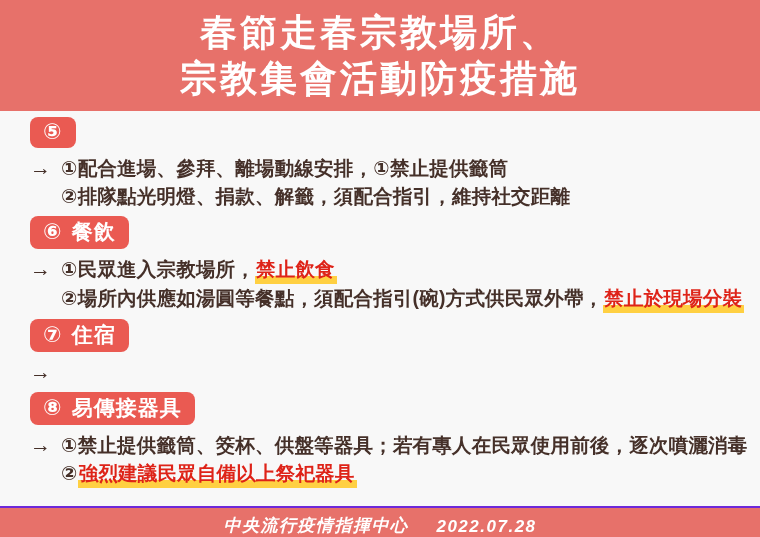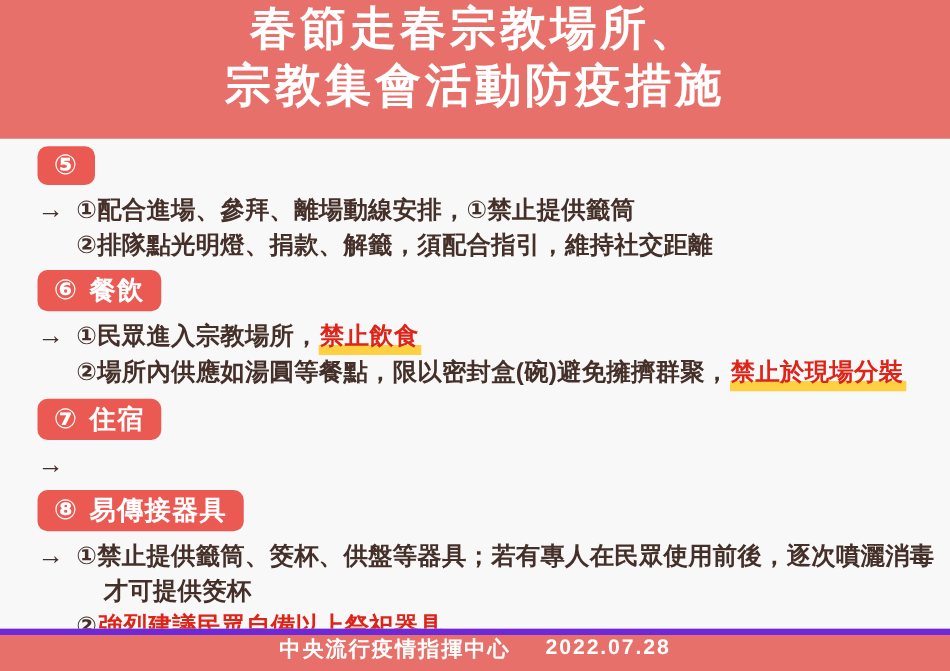--- a/index.html
+++ b/index.html
@@ -11,21 +11,21 @@
     font-weight:bold;
     color:#453029;
     overflow:hidden;
     display:flex;flex-direction:column;
   }
   
   .banner{
     flex:0 0 111px;
     background:#E7716A;
     display:flex;flex-direction:column;
-    align-items:center;
+    align-items:center;justify-content:center;
     color:#FFFFFF;
     font-size:37px;
     letter-spacing:3px;
     line-height:1.24;
     text-align:center;
   }
   
   .main{
     flex:1 1 auto;
     padding:6px 12px 0 30px;
@@ -61,28 +61,29 @@
   .line.indent2{padding-left:53px;}
   .hl{
     color:#DE2318;
     background:linear-gradient(to top,#FFD042 27%,rgba(255,208,66,0) 27%);
     padding:0 2px 1px 1px;
   }
   
   .footerbar{
     flex:0 0 29px;
     background:#E7716A;
-    border-top:5px solid #6d28d9;
+    border-top:2px solid #6d28d9;
     display:flex;
-    align-items:flex-start;
+    align-items:flex-end;
     justify-content:center;
     gap:28px;
     color:#FFFFFF;
     font-size:17px;
     letter-spacing:1.5px;
+    font-style:italic;
   }
 </style>
 </head>
 <body>
 
 <div class="poster">
 
   <div class="banner">
     <div>春節走春宗教場所、</div>
     <div>宗教集會活動防疫措施</div>
@@ -107,21 +108,21 @@
       <div class="badge">
         <span class="badge-num">⑥</span>
         <span class="badge-title">餐飲</span>
       </div>
       <div class="line">
         <span class="arrow">→</span>
         <span>①民眾進入宗教場所，</span>
           <span class="hl">禁止飲食</span>
       </div>
       <div class="line noarrow">
-        <span>②場所內供應如湯圓等餐點，限以密封盒(碗)避免擁擠群聚，</span>
+        <span>②場所內供應如湯圓等餐點，須配合指引(碗)方式供民眾外帶，</span>
           <span class="hl">禁止於現場分裝</span>
       </div>
     </div>
 
     <div class="section">
       <div class="badge">
         <span class="badge-num">⑦</span>
         <span class="badge-title">住宿</span>
       </div>
       <div class="line">
@@ -131,23 +132,20 @@
 
     <div class="section">
       <div class="badge">
         <span class="badge-num">⑧</span>
         <span class="badge-title">易傳接器具</span>
       </div>
       <div class="line">
         <span class="arrow">→</span>
         <span>①禁止提供籤筒、筊杯、供盤等器具；若有專人在民眾使用前後，逐次噴灑消毒</span>
       </div>
-      <div class="line indent2">
-        <span>才可提供筊杯</span>
-      </div>
       <div class="line noarrow">
         <span>②</span>
           <span class="hl">強烈建議民眾自備以上祭祀器具</span>
       </div>
     </div>
 
   </div>
 
   <div class="footerbar">
     <span>中央流行疫情指揮中心</span>

